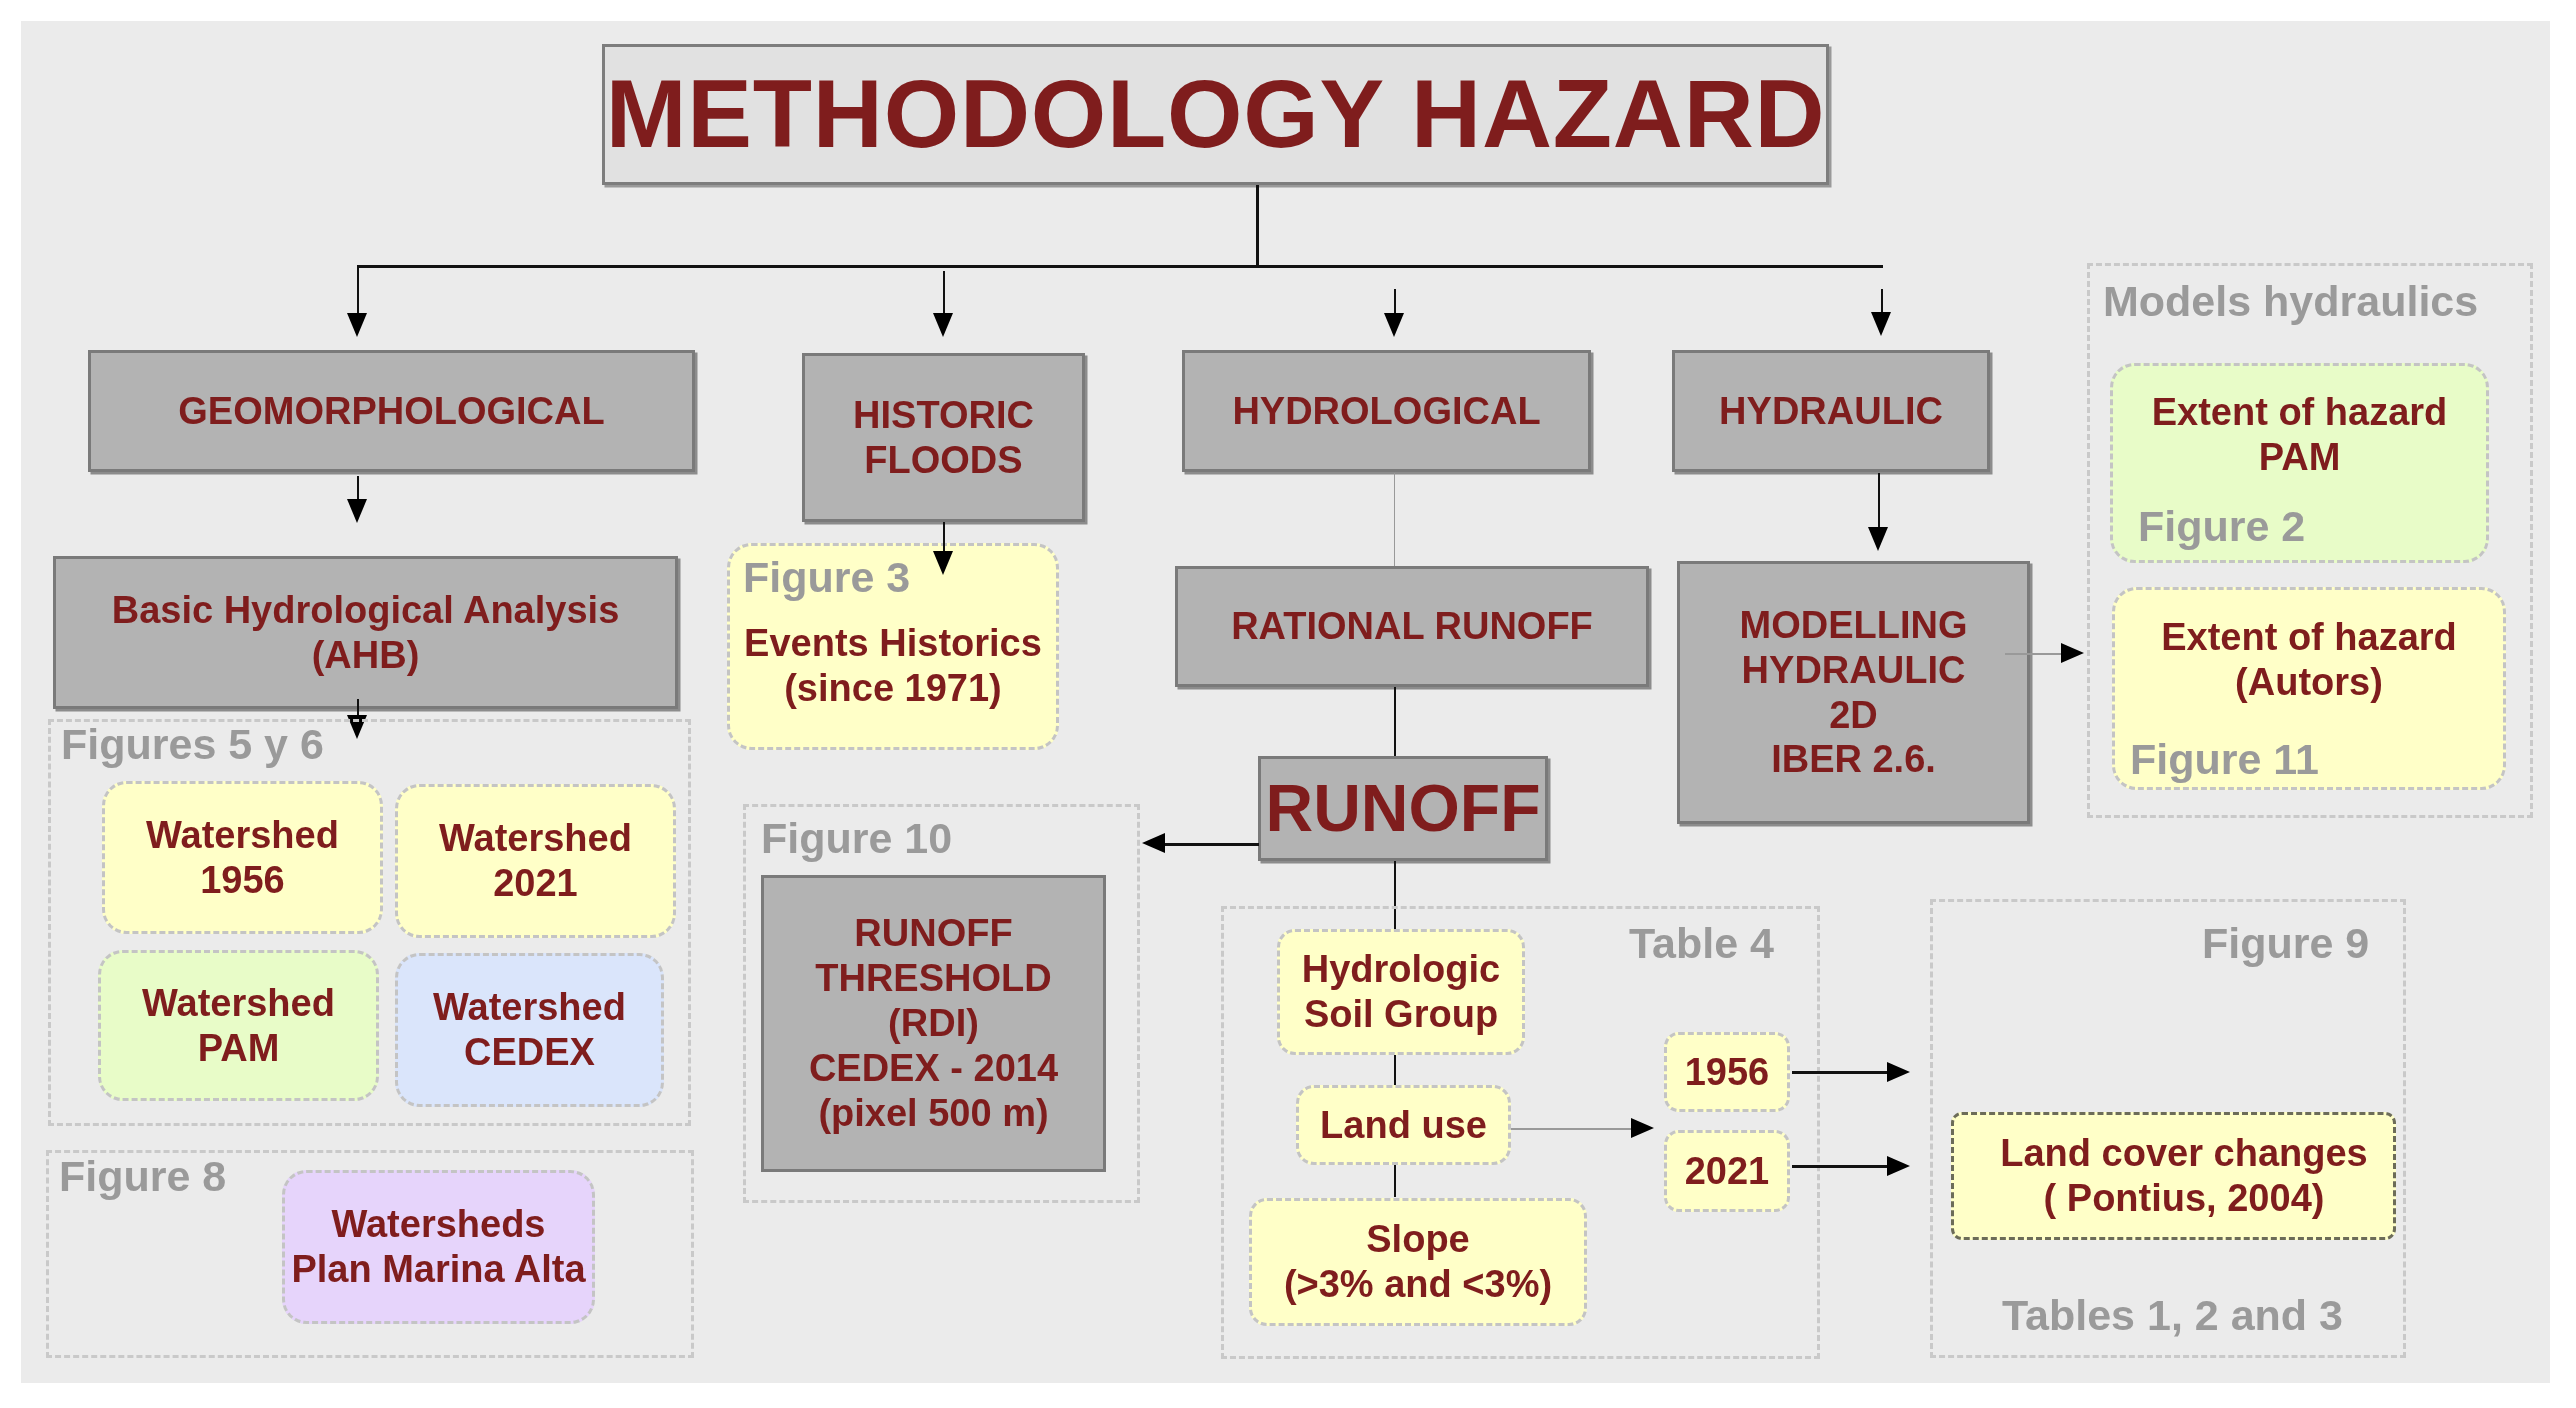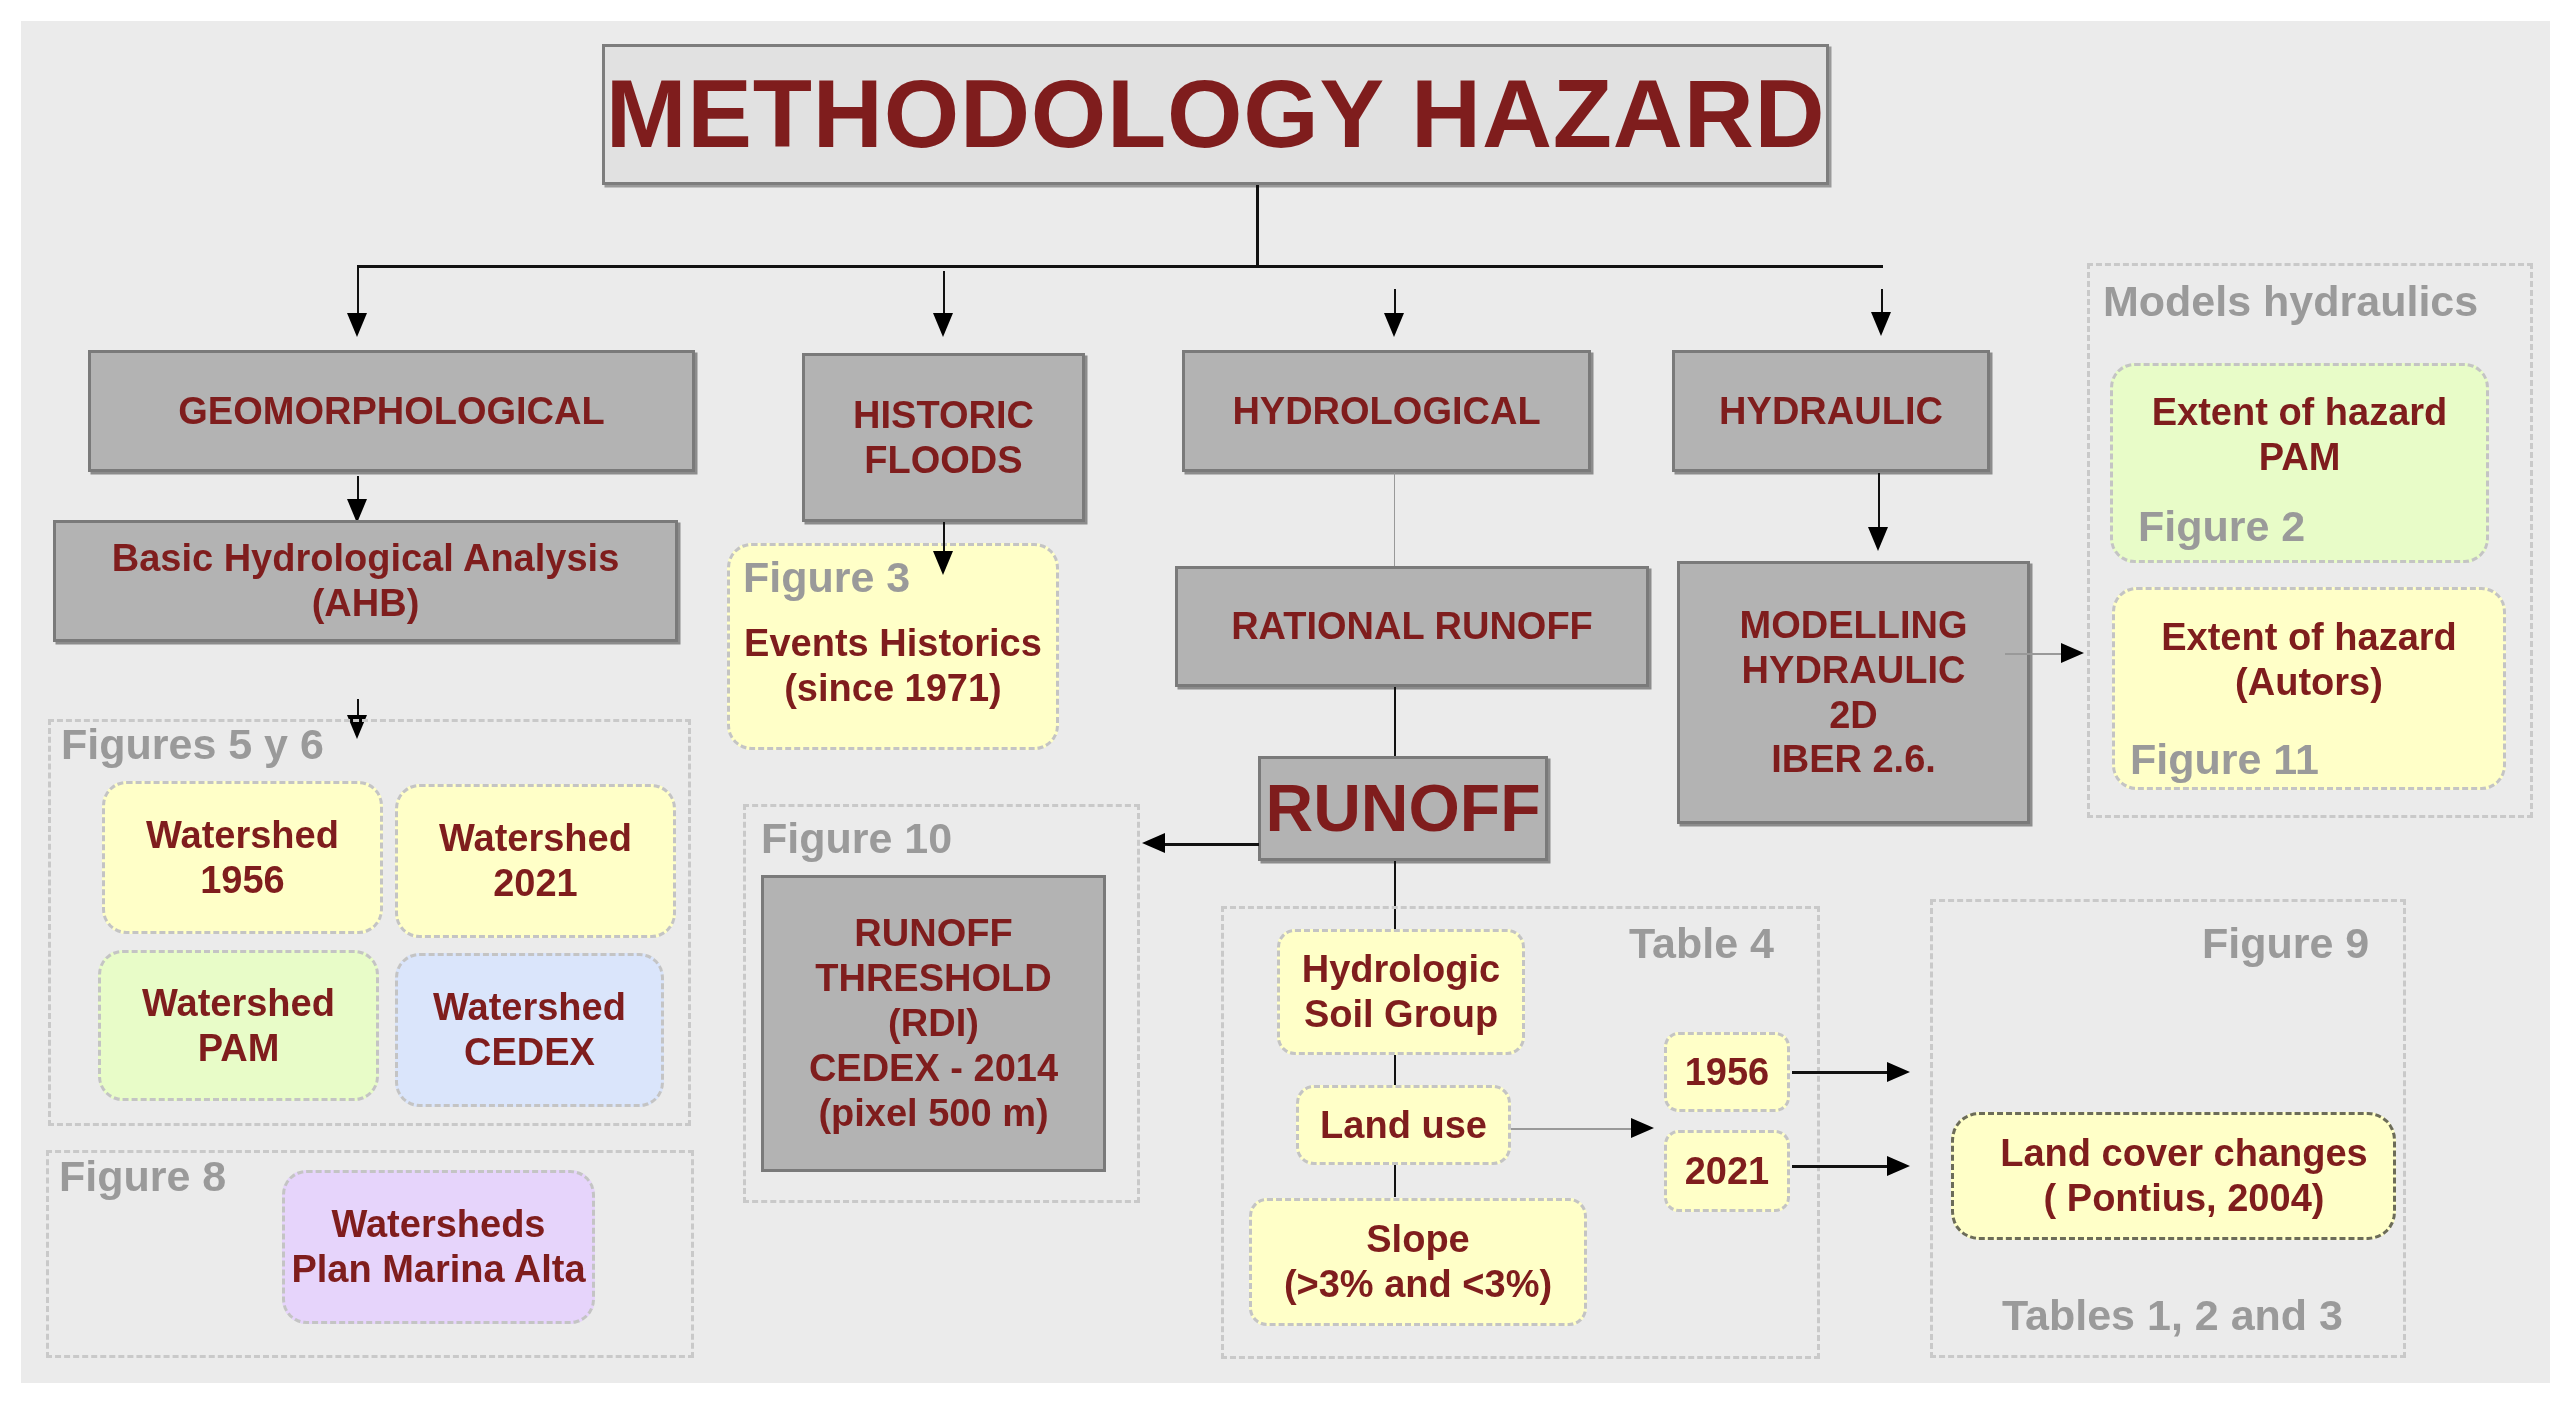--- a/index.html
+++ b/index.html
@@ -11,21 +11,21 @@
          color:#7f1d1d; line-height:1.18; }
   .gray { background:#b3b3b3; border:3.3px solid #7a7a7a; box-shadow:2.5px 2.5px 0 #8c8c8c; }
   .title { background:#e1e1e1; border:3.3px solid #7d7d7d; box-shadow:2.5px 2.5px 0 #999; font-size:97px; letter-spacing:0.8px; }
   .soft { border:3.3px dashed #c4c4c4; border-radius:24.6px; }
   .yellow { background:#ffffc8; }
   .green { background:#e8fcc8; }
   .blue { background:#dae5fb; }
   .purple { background:#e6d4fb; }
   .frame { position:absolute; box-sizing:border-box; border:3.3px dashed #c9c9c9; }
   .caption { position:absolute; color:#9a9a9a; font-weight:bold; font-size:43px; white-space:nowrap; }
-  .dark-dash { border:3.3px dashed #6c6c58; border-radius:28px;padding-left:21px; }
+  .dark-dash { border:3.3px dashed #6c6c58; border-radius:11px;padding-left:21px; }
   .line { position:absolute; background:#111; }
   .line.thin { background:#999; }
   .arrow-down { position:absolute; width:0; height:0; border-left:10.7px solid transparent;
                 border-right:10.7px solid transparent; border-top:24.6px solid #000; }
   .arrow-right { position:absolute; width:0; height:0; border-top:10.7px solid transparent;
                  border-bottom:10.7px solid transparent; border-left:23px solid #000; }
   .arrow-left { position:absolute; width:0; height:0; border-top:10.7px solid transparent;
                 border-bottom:10.7px solid transparent; border-right:23px solid #000; }
   .f46 { font-size:38px; }
   .f80 { font-size:66px; }
@@ -59,21 +59,21 @@
 </div>
 <div class="box gray f46" style="left:1182px;top:350px;width:409px;height:122px;">
   <span>HYDROLOGICAL</span>
 </div>
 <div class="box gray f46" style="left:1672px;top:350px;width:318px;height:122px;">
   <span>HYDRAULIC</span>
 </div>
 
 <div class="line" style="left:357px;top:476px;width:1.6px;height:24.6px;"></div>
 <div class="arrow-down" style="left:347px;top:499px;"></div>
-<div class="box gray f46" style="left:53px;top:520px;width:625px;height:122px;">
+<div class="box gray f46" style="left:53px;top:556px;width:625px;height:153px;">
   <span>Basic Hydrological Analysis</span>
   <span>(AHB)</span>
 </div>
 <div class="line" style="left:357px;top:699px;width:1.6px;height:19.7px;"></div>
 <div class="arrow-down" style="left:347px;top:715px;"></div>
 
 <div class="frame" style="left:48px;top:719px;width:643px;height:407px;"></div>
 <div class="caption" style="left:61px;top:720px;">Figures  5 y 6</div>
 
 <div class="box soft yellow f46" style="left:102px;top:781px;width:281px;height:153px;">

